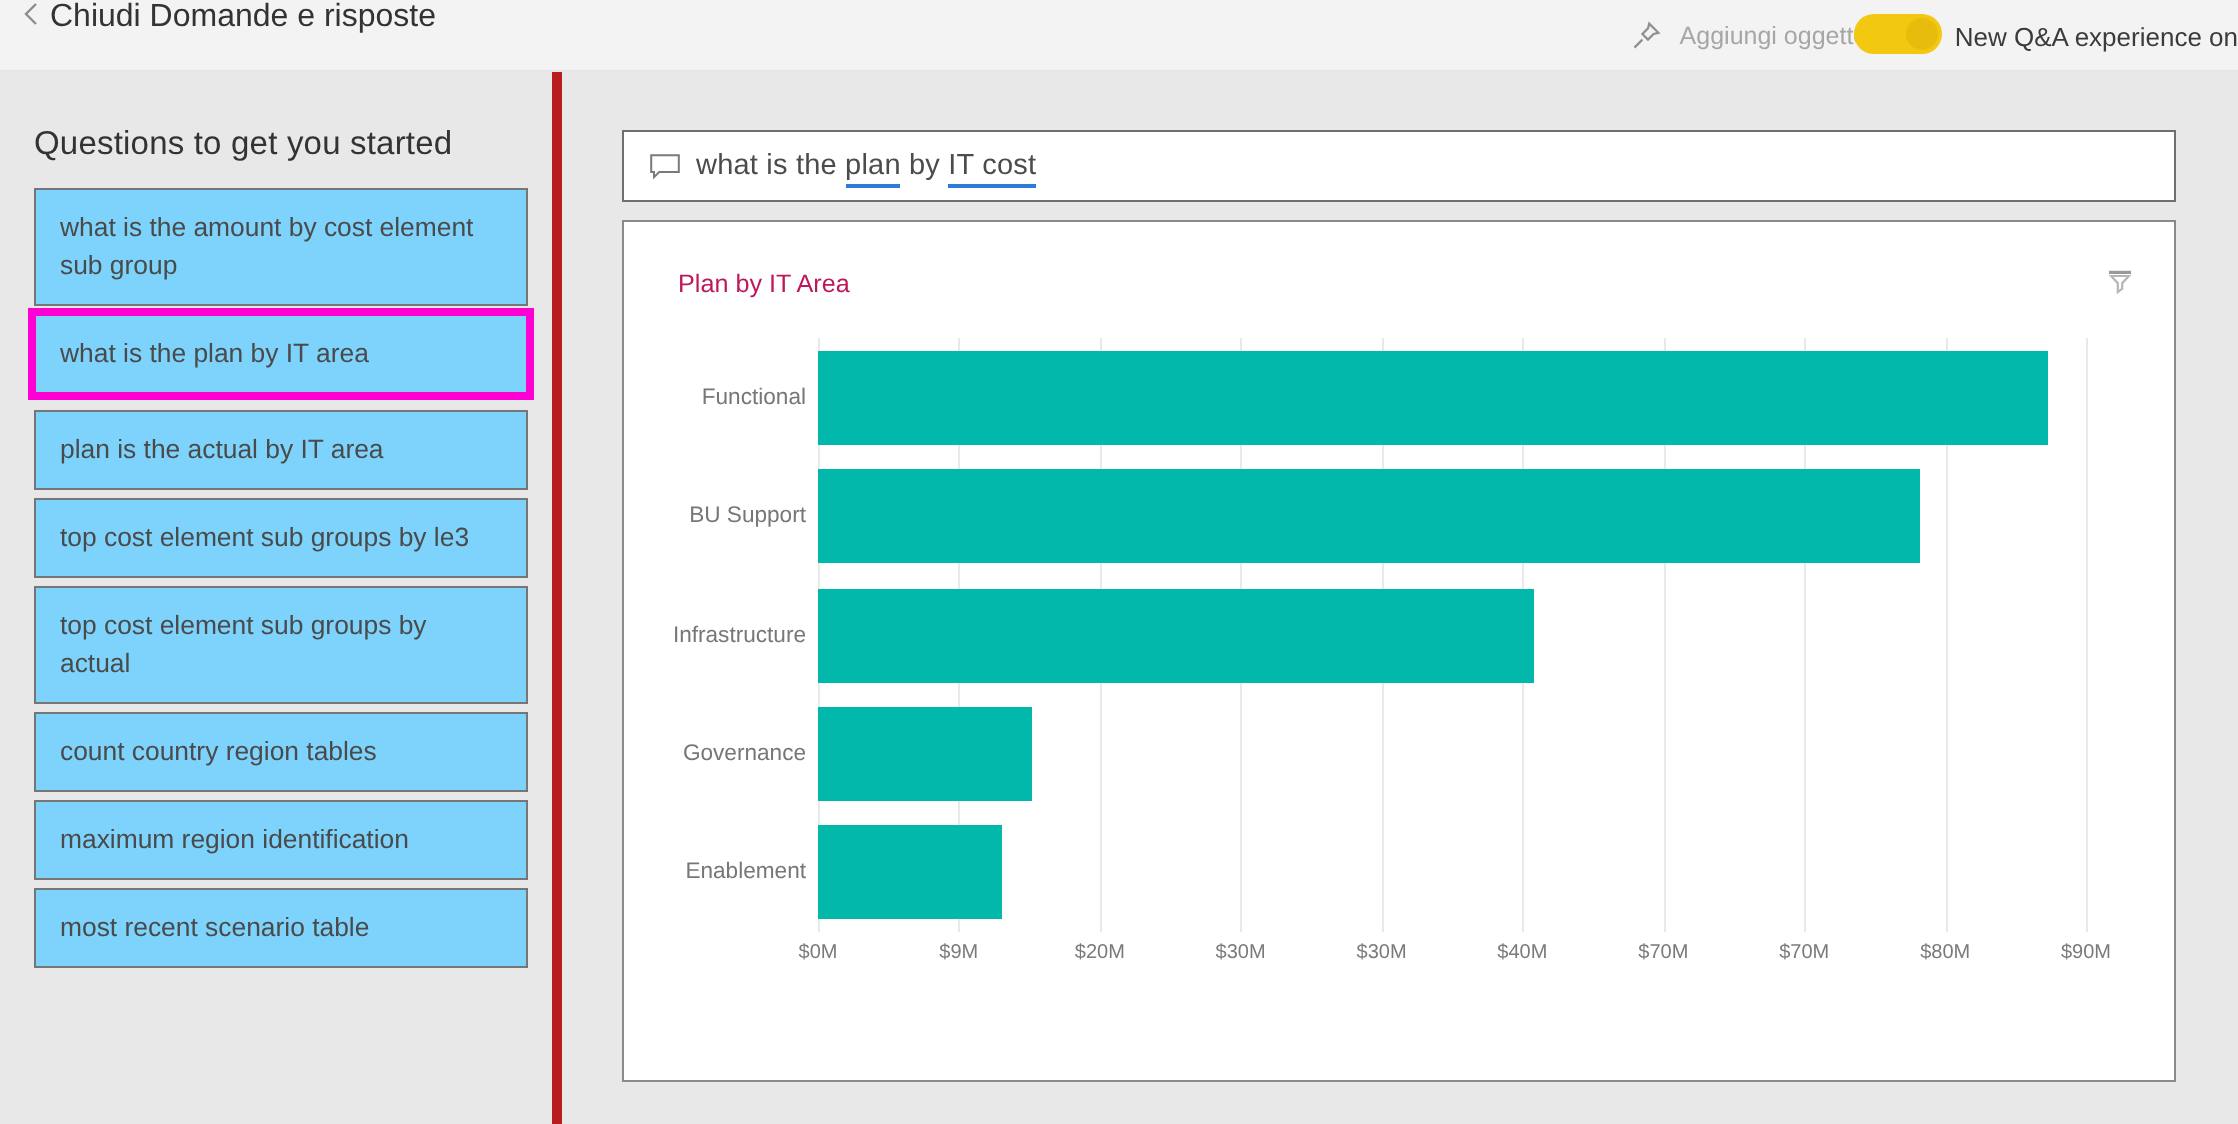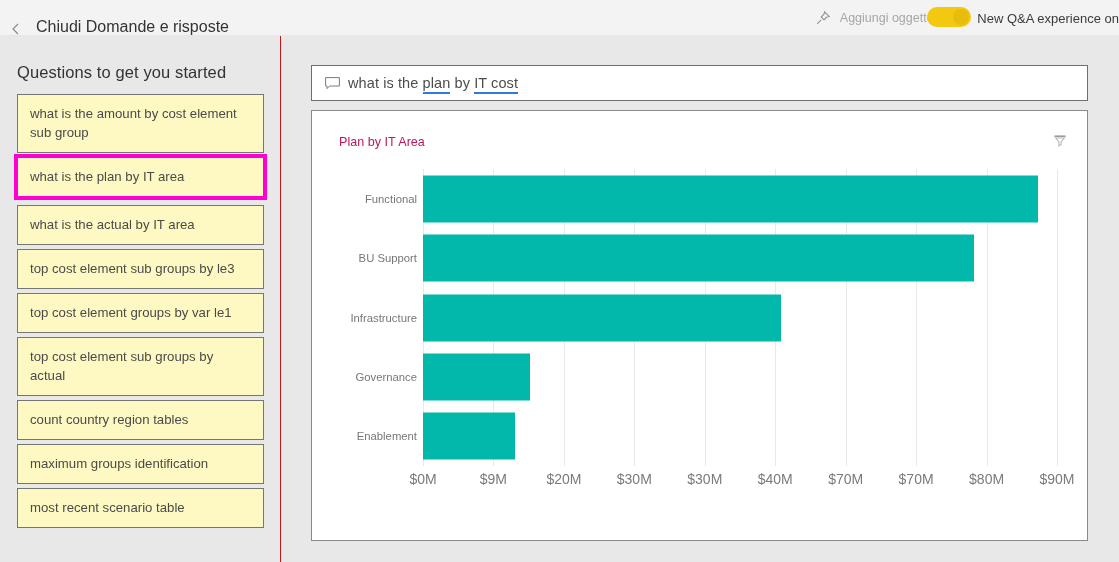--- a/index.html
+++ b/index.html
@@ -24,22 +24,22 @@
     height: 36px;
     background: #f3f3f3;
     border-bottom: 1px solid #e6e6e6;
     box-sizing: border-box;
   }
   .topbar-left {
     position: absolute;
     left: 10px; top: 0;
     height: 36px;
     display: flex;
-    align-items: flex-end;
-    gap: 14px;
+    align-items: flex-start;
+    gap: 3px;
   }
   .back-chevron {
     width: 12px; height: 14px;
     display: block;
   }
 
   .topbar-right {
     position: absolute;
     right: 0px; top: 0;
     height: 36px;
@@ -102,40 +102,40 @@
     background: #e8e8e8;
   }
 
   
   .sidebar {
     position: absolute;
     left: 0; top: 0;
     width: 281px;
     height: 526px;
     background: #e8e8e8;
-    border-right: 1px solid #b91c1c;
+    border-right: 5px solid #b91c1c;
     box-sizing: border-box;
     overflow: hidden;
   }
   .sidebar-title {
     position: absolute;
     left: 17px; top: 27px;
     font-size: 16.5px;
     color: #333333;
     letter-spacing: .1px;
   }
   .sugg-list {
     position: absolute;
     left: 17px; top: 58px;
     width: 247px;
   }
   .sugg-item {
     box-sizing: border-box;
     width: 247px;
-    background: #fef9c3;
+    background: #7dd3fc;
     border: 1px solid #767676;
     color: #4a4a4a;
     font-size: 13.2px;
     line-height: 19px;
     padding: 9px 12px 10px 12px;
     margin-bottom: 4px;
     cursor: pointer;
   }
   .sugg-item.two-line { padding: 9px 12px 10px 12px; }
 
@@ -206,21 +206,21 @@
     position: absolute;
     right: 19px; top: 22px;
     width: 16px; height: 16px;
     display: block;
     cursor: pointer;
   }
 
   
   .plot {
     position: absolute;
-    left: 24px;
+    left: 10px;
     top: 58px;
     width: 730px;
     height: 340px;
   }
   .cat-col {
     position: absolute;
     left: 0; top: 0;
     width: 81px;
     height: 297px;
   }
@@ -259,21 +259,21 @@
   .xaxis {
     position: absolute;
     left: 87px;
     top: 302px;
     width: 634px;
     height: 20px;
   }
   .xtick {
     position: absolute;
     top: 0;
-    font-size: 14px;
+    font-size: 10px;
     color: #7a7a7a;
     white-space: nowrap;
     transform: translateX(-50%);
   }
 </style>
 </head>
 <body>
 
 <div class="topbar">
 
@@ -309,41 +309,38 @@
       <div class="sugg-item-wrap">
         <div class="sugg-item two-line">what is the amount by cost element sub group</div>
       </div>
 
 
       <div class="sugg-item-wrap selected">
         <div class="sugg-item">what is the plan by IT area</div>
       </div>
 
       <div class="sugg-item-wrap">
-        <div class="sugg-item">what is the actual by IT area</div>
+        <div class="sugg-item">plan is the actual by IT area</div>
       </div>
 
       <div class="sugg-item-wrap">
         <div class="sugg-item">top cost element sub groups by le3</div>
       </div>
 
-      <div class="sugg-item-wrap">
-        <div class="sugg-item">top cost element groups by var le1</div>
-      </div>
 
       <div class="sugg-item-wrap">
         <div class="sugg-item">top cost element sub groups by actual</div>
       </div>
 
       <div class="sugg-item-wrap">
         <div class="sugg-item">count country region tables</div>
       </div>
 
       <div class="sugg-item-wrap">
-        <div class="sugg-item">maximum groups identification</div>
+        <div class="sugg-item">maximum region identification</div>
       </div>
 
       <div class="sugg-item-wrap">
         <div class="sugg-item">most recent scenario table</div>
       </div>
 
     </div>
   </div>
 
   <div class="main">

